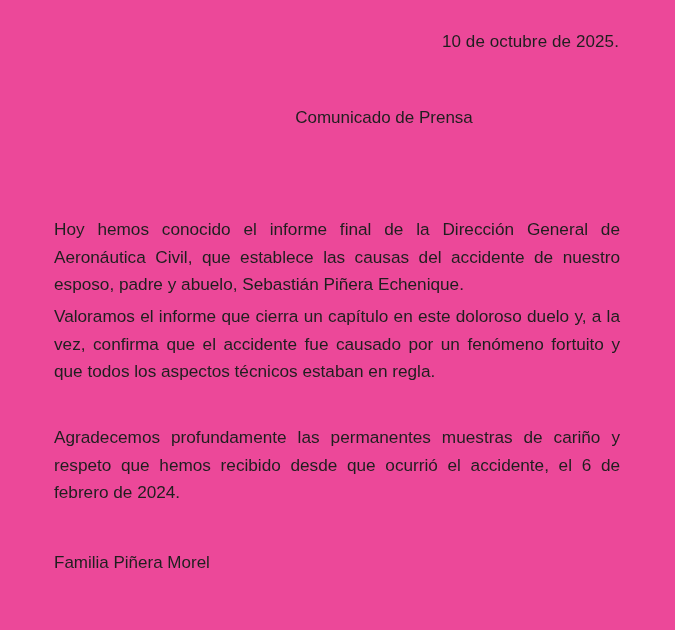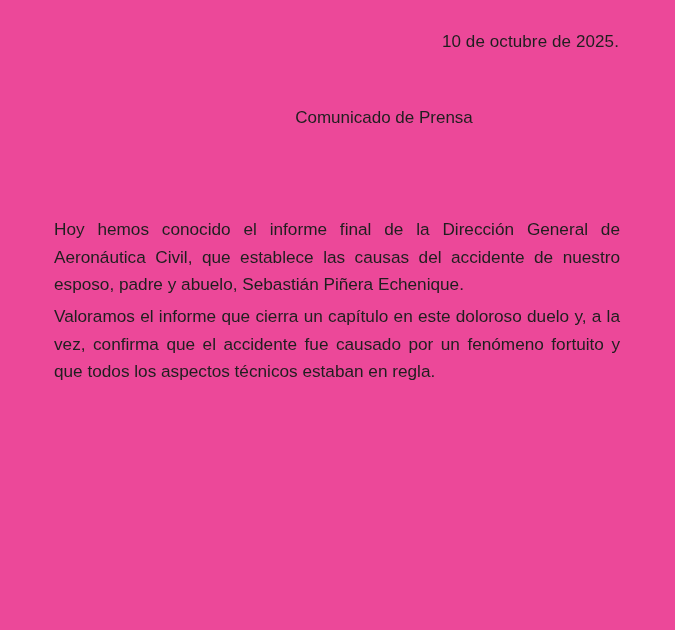--- a/index.html
+++ b/index.html
@@ -60,13 +60,15 @@
     }
   </style>
 </head>
 <body>
 
 <div class="page">
   <div class="date">10 de octubre de 2025.</div>
   <div class="title">Comunicado de Prensa</div>
   <p class="body-text p1">Hoy hemos conocido el informe final de la Dirección General de Aeronáutica Civil, que establece las causas del accidente de nuestro esposo, padre y abuelo, Sebastián Piñera Echenique.</p>
   <p class="body-text p2">Valoramos el informe que cierra un capítulo en este doloroso duelo y, a la vez, confirma que el accidente fue causado por un fenómeno fortuito y que todos los aspectos técnicos estaban en regla.</p>
+  <p class="body-text p3">Agradecemos profundamente las permanentes muestras de cariño y respeto que hemos recibido desde que ocurrió el accidente, el 6 de febrero de 2024.</p>
+  <div class="signature">Familia Piñera Morel</div>
 </div>
 
 </body></html>

